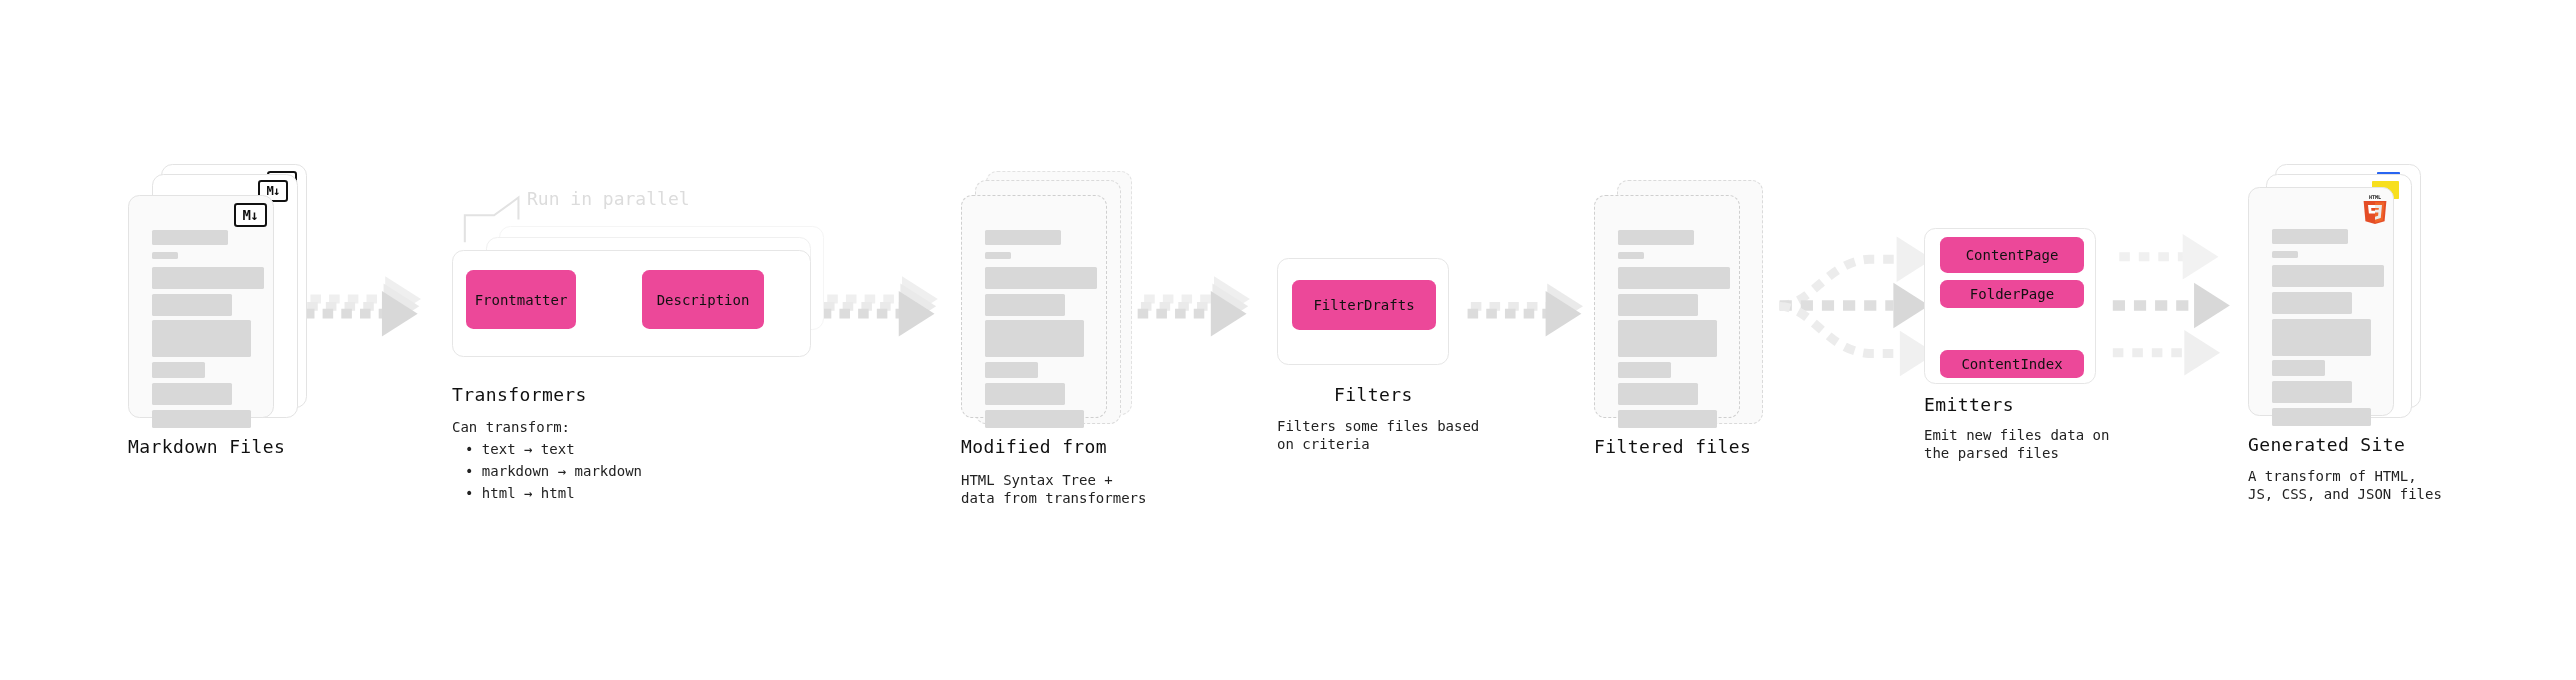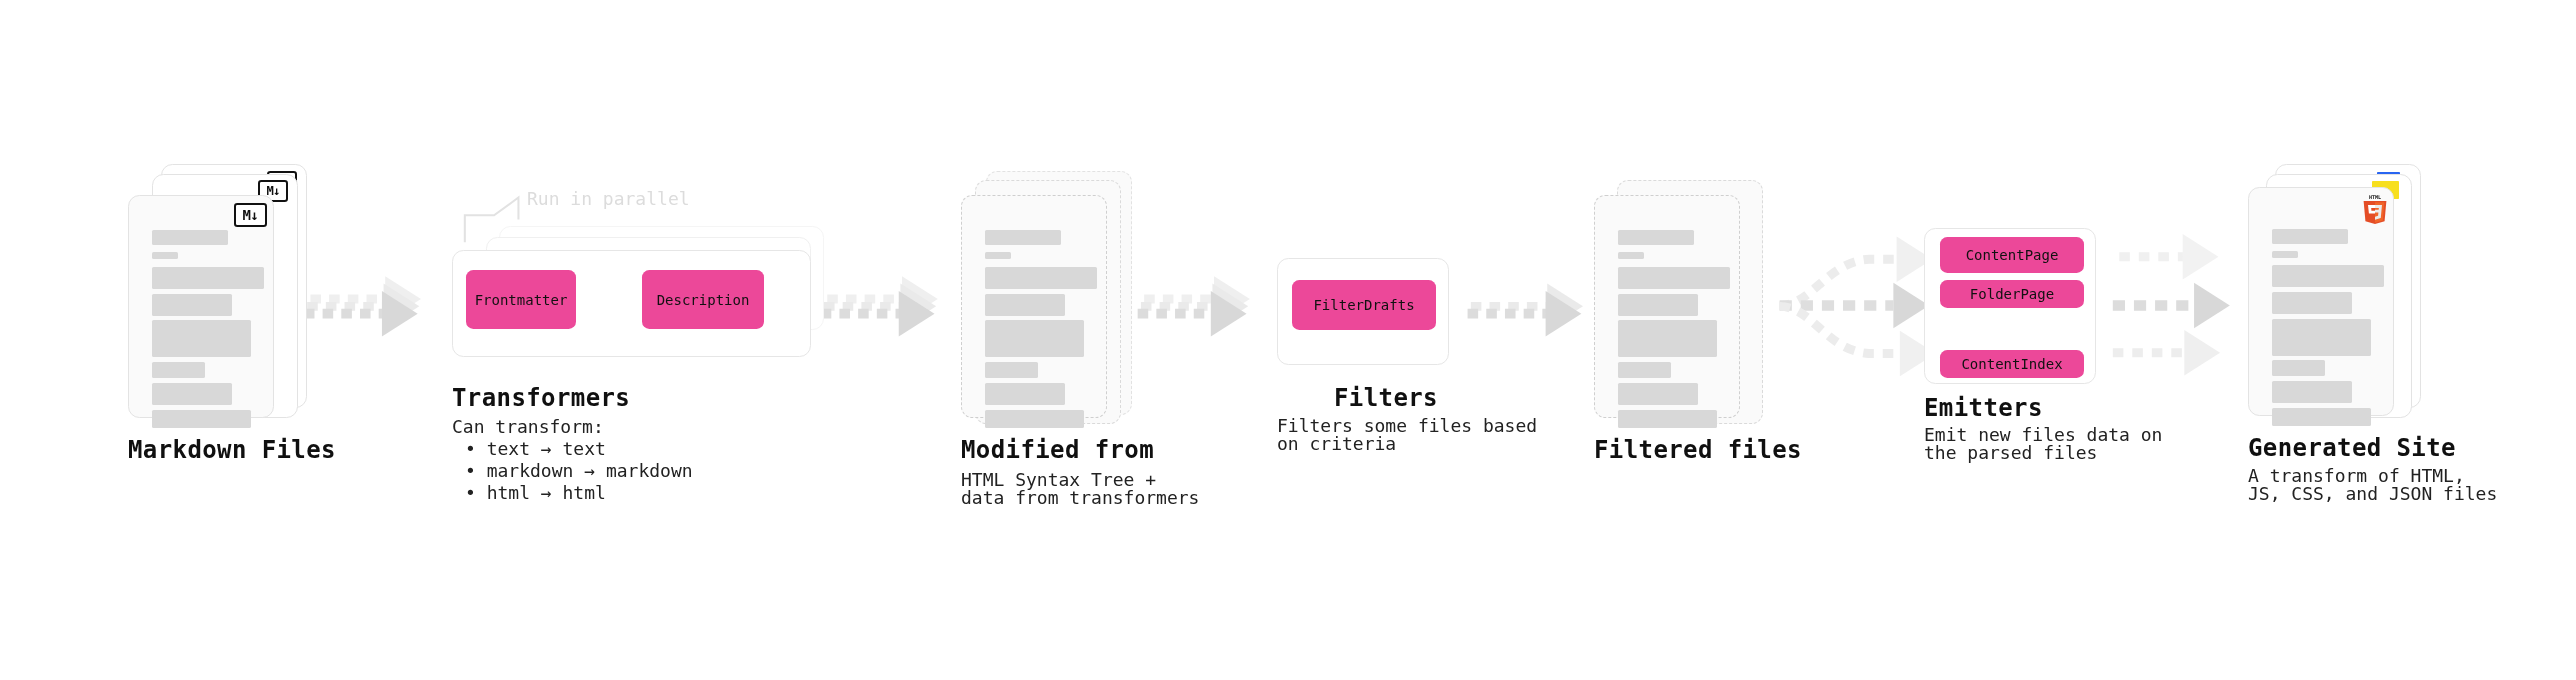--- a/index.html
+++ b/index.html
@@ -25,29 +25,28 @@
   .filecard.ghost{background:#ffffff;}
   .skel{
     position:absolute;
     background:#d8d8d8;
     border-radius:1.6px;
   }
 
   
   .stage-title{
     position:absolute;
-    font-size:24px;
+    font-size:18px;
     letter-spacing:0.4px;
     color:#101010;
     white-space:nowrap;
-    font-weight:bold;
   }
   .stage-sub{
     position:absolute;
-    font-size:18px;
+    font-size:14px;
     line-height:18px;
     color:#222222;
     white-space:pre;
   }
 
   
   .panel{
     position:absolute;
     border:1.6px solid #e6e6e6;
     border-radius:11.4px;

